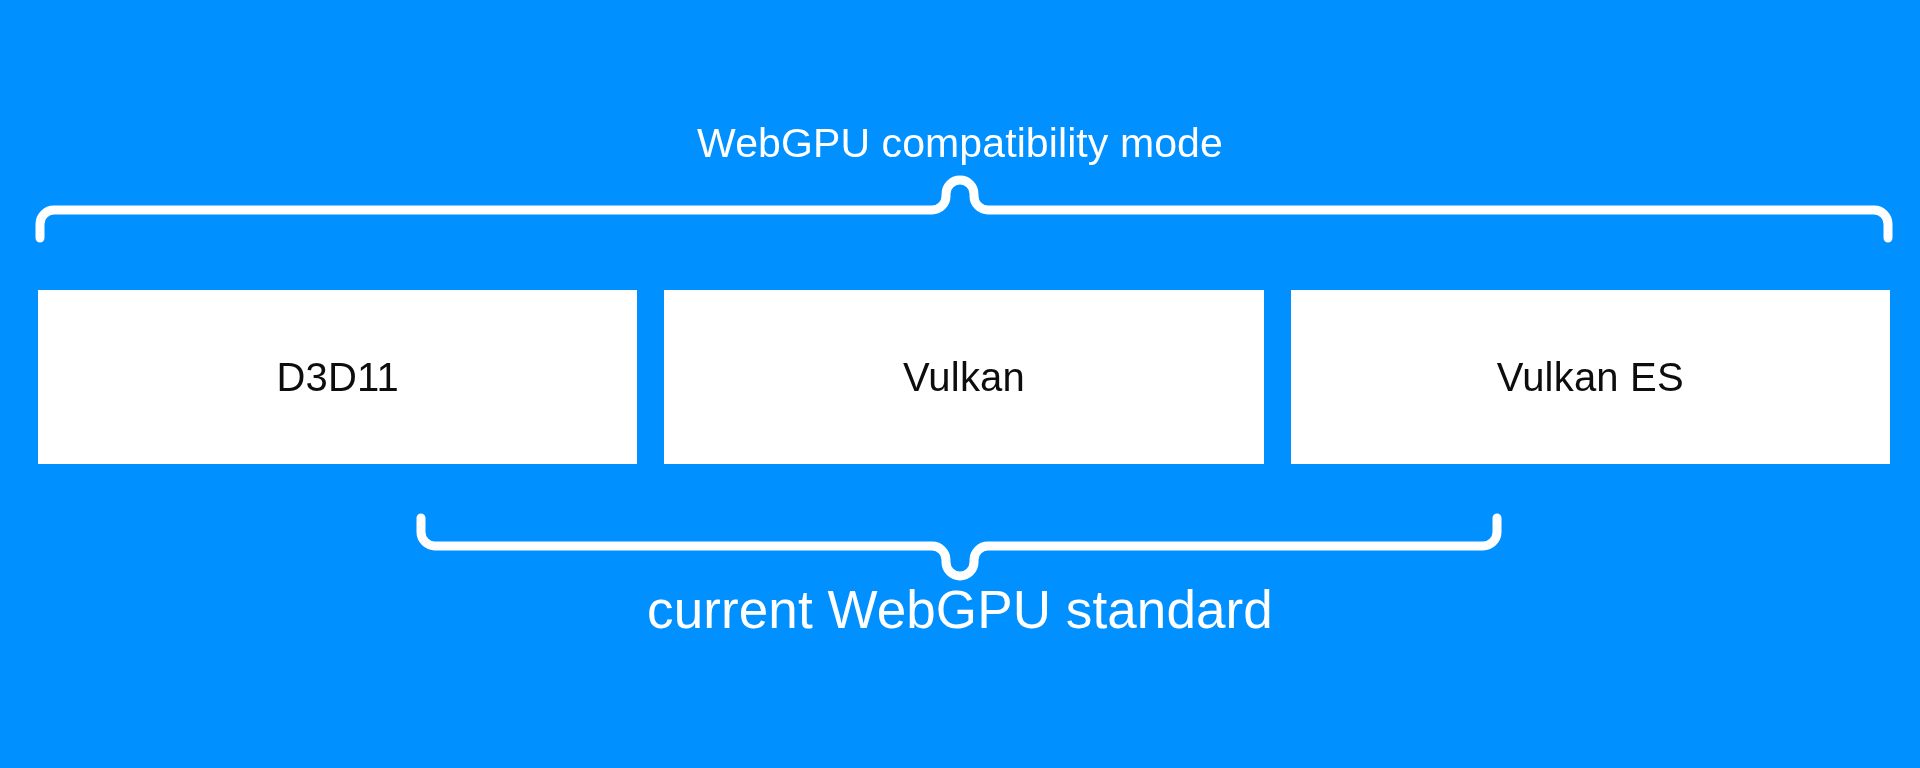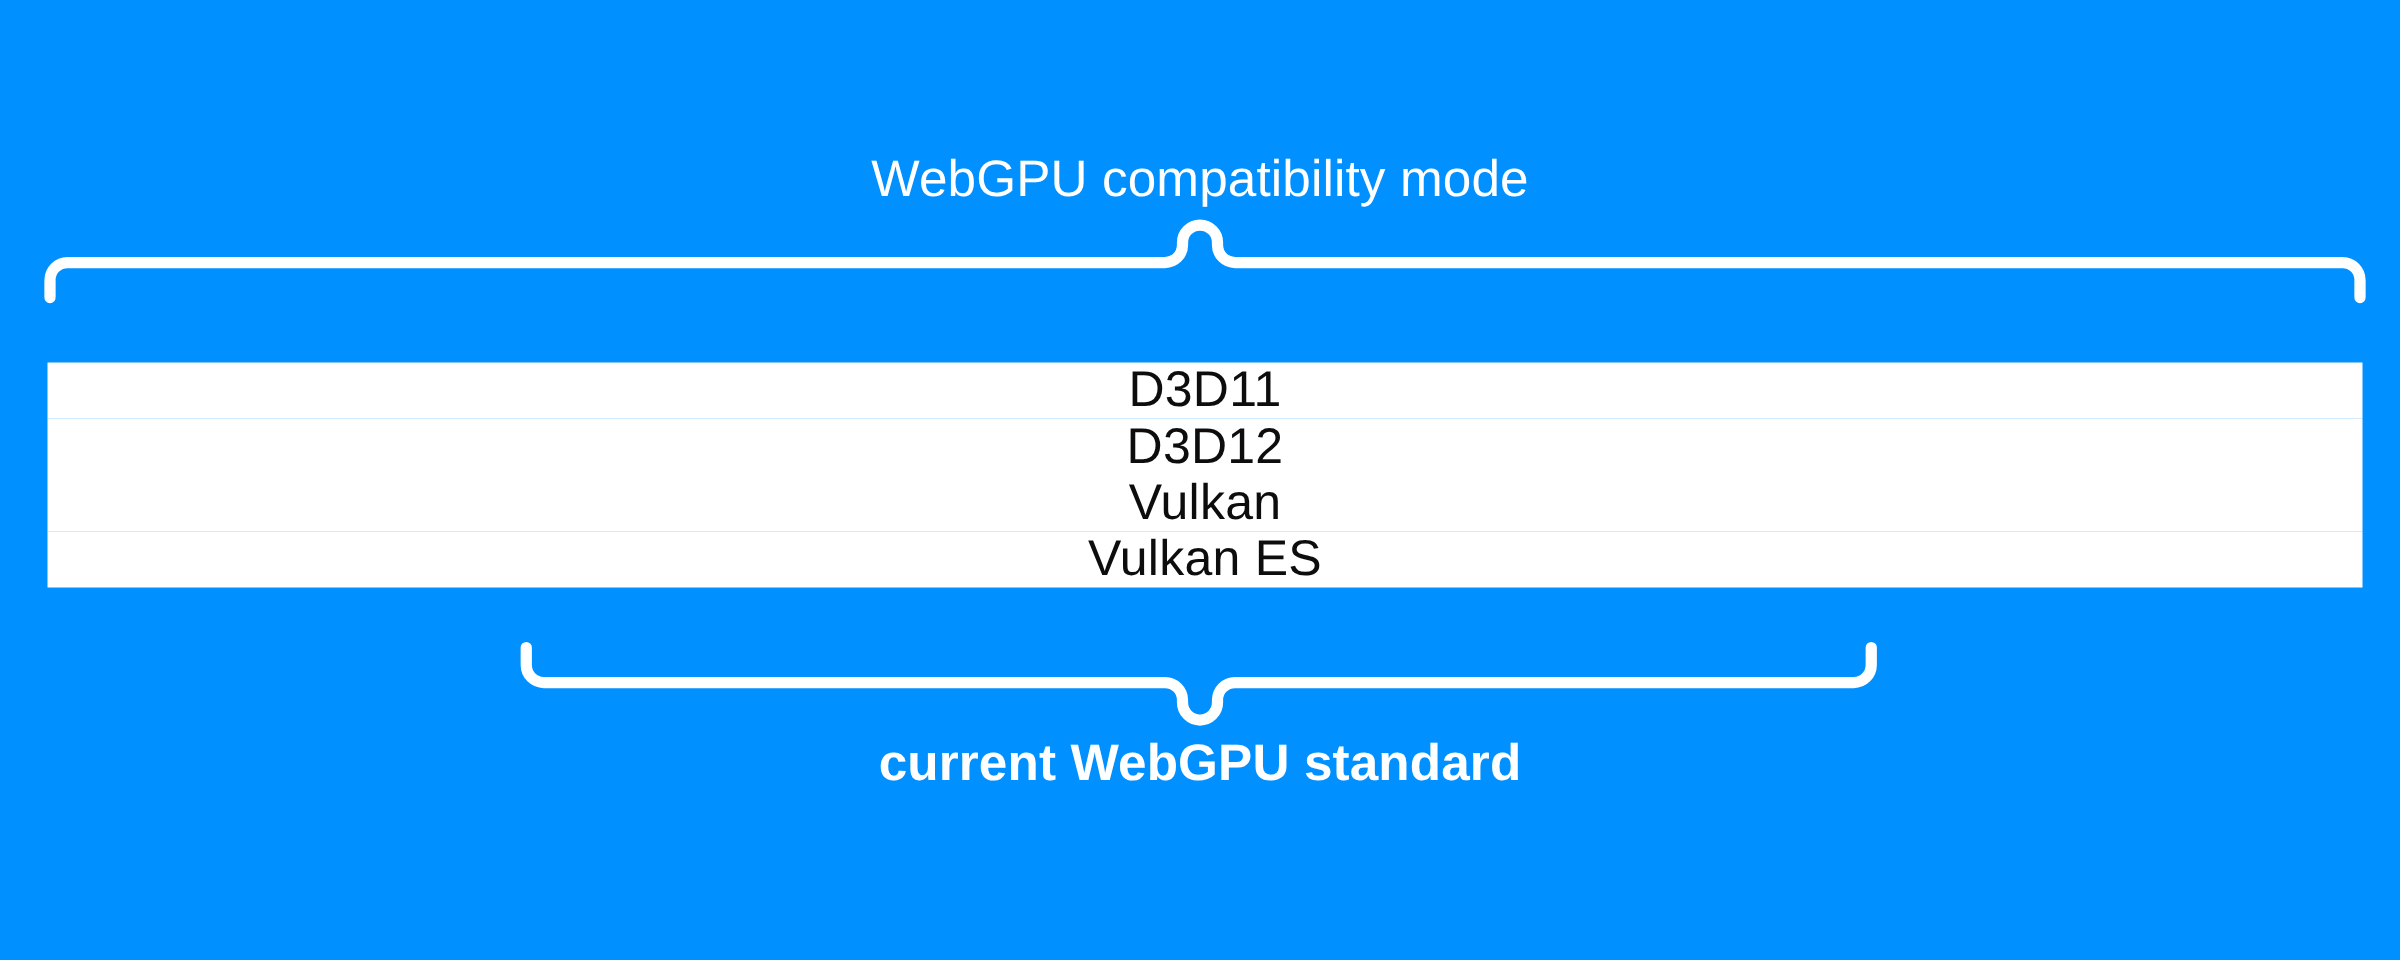--- a/index.html
+++ b/index.html
@@ -35,22 +35,22 @@
   }
 
   
   #bottom-label {
     position: absolute;
     left: 0;
     top: 584px;
     width: 1920px;
     text-align: center;
     color: #ffffff;
-    font-size: 41px;
-    font-weight: 700;
+    font-size: 53px;
+    font-weight: 400;
     letter-spacing: 0.1px;
     line-height: 52px;
     white-space: nowrap;
   }
 
   
   #brace-layer {
     position: absolute;
     left: 0;
     top: 0;
@@ -60,22 +60,23 @@
   }
 
   
   #box-row {
     position: absolute;
     left: 38px;
     top: 290px;
     width: 1852px;
     height: 174px;
     display: flex;
-    flex-direction: column;
+    flex-direction: row;
     align-items: stretch;
+    gap: 27px;
   }
   .api-box {
     flex: 1 1 0;
     background: #ffffff;
     display: flex;
     align-items: center;
     justify-content: center;
     color: #0d0d0d;
     font-size: 40px;
     font-weight: 400;
@@ -122,23 +123,20 @@
              L 1483 546
              A 14 14 0 0 0 1497 532
              L 1497 518" fill="none" stroke="#ffffff" stroke-width="9" stroke-linecap="round" stroke-linejoin="round"></path>
   </svg>
 
   <div id="box-row">
     <div class="api-box">
       <span class="api-box-label">D3D11</span>
     </div>
     <div class="api-box">
-      <span class="api-box-label">D3D12</span>
-    </div>
-    <div class="api-box">
       <span class="api-box-label">Vulkan</span>
     </div>
     <div class="api-box">
       <span class="api-box-label">Vulkan ES</span>
     </div>
   </div>
 
   <div id="bottom-label">current WebGPU standard</div>
 
 </div>

